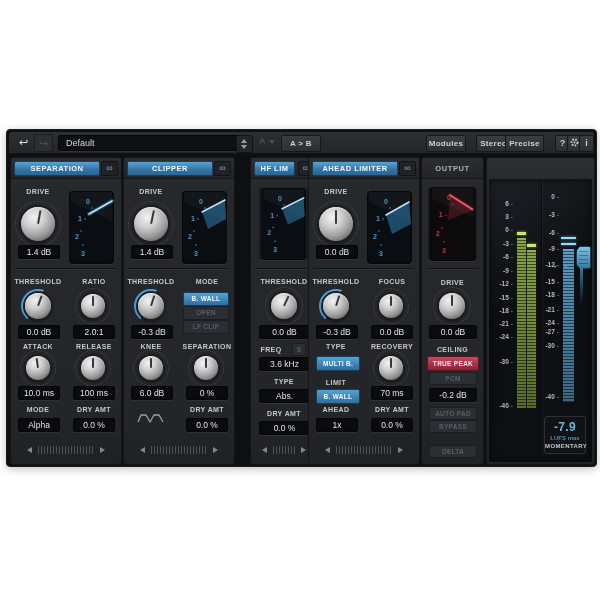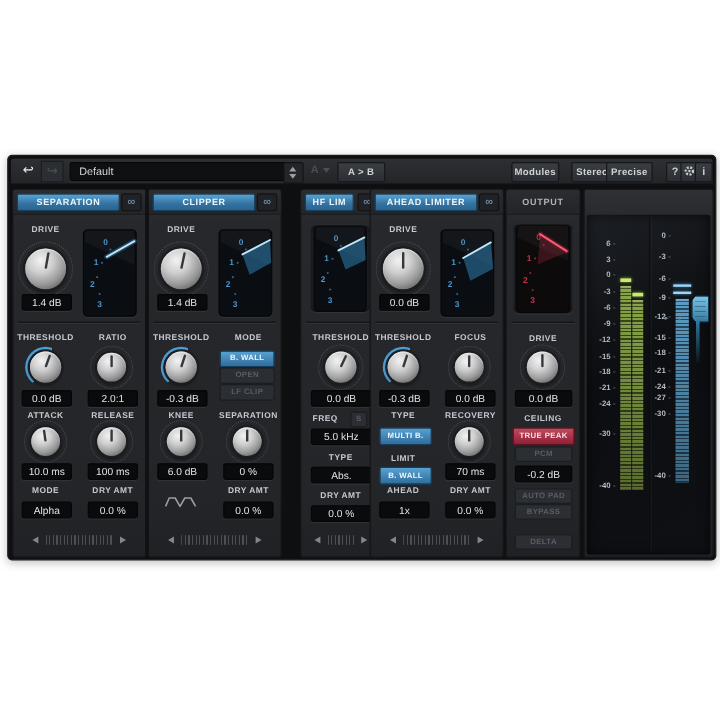--- a/index.html
+++ b/index.html
@@ -297,21 +297,21 @@
     <div class="lb" style="left:0;top:119px;width:66px">THRESHOLD</div>
     <div class="kw" style="left:20px;top:135px;width:26px;height:26px">
       <div class="tickring"></div>
       <div class="knob">
             <div class="ptr" style="transform:rotate(25deg)"></div>
           </div>
     </div>
     <div class="vl" style="left:8px;top:167px;width:49px">0.0 dB</div>
     <div class="lb" style="left:4px;top:187px;width:32px">FREQ</div>
     <div class="sb dim" style="left:41px;top:185px;width:12px;height:11px;line-height:11px">S</div>
-    <div class="vl" style="left:8px;top:199px;width:49px">5.0 kHz</div>
+    <div class="vl" style="left:8px;top:199px;width:49px">3.6 kHz</div>
     <div class="lb" style="left:0;top:219px;width:66px">TYPE</div>
     <div class="vl" style="left:8px;top:231px;width:49px">Abs.</div>
     <div class="lb" style="left:0;top:251px;width:66px">DRY AMT</div>
     <div class="vl" style="left:8px;top:263px;width:49px">0.0 %</div>
     <div class="hs" style="left:11px;top:287px;width:44px">
       <i class="tl"></i>
           <div class="st"></div>
           <i class="tr"></i>
     </div>
   </div>
@@ -461,16 +461,21 @@
     <div class="bpk" style="left:74px;top:79px;width:15px"></div>
     <div class="bpk" style="left:74px;top:85px;width:15px"></div>
     <div class="bbar" style="left:76px;top:91px;height:153px"></div>
     <span class="mk" style="left:67px;top:104px">▸</span>
     <span class="mk" style="left:77px;top:104px">◂</span>
     <div class="lufs-handle">
           <i></i>
         </div>
     <div class="lufs-line"></div>
 
+    <div class="readout lu" style="left:57px;width:40px">
+      <div class="rv">-7.9</div>
+      <div class="ru">LUFS max</div>
+      <div class="rl">MOMENTARY</div>
+    </div>
   </div>
 
 </div>
 </div>
 
 </body></html>

